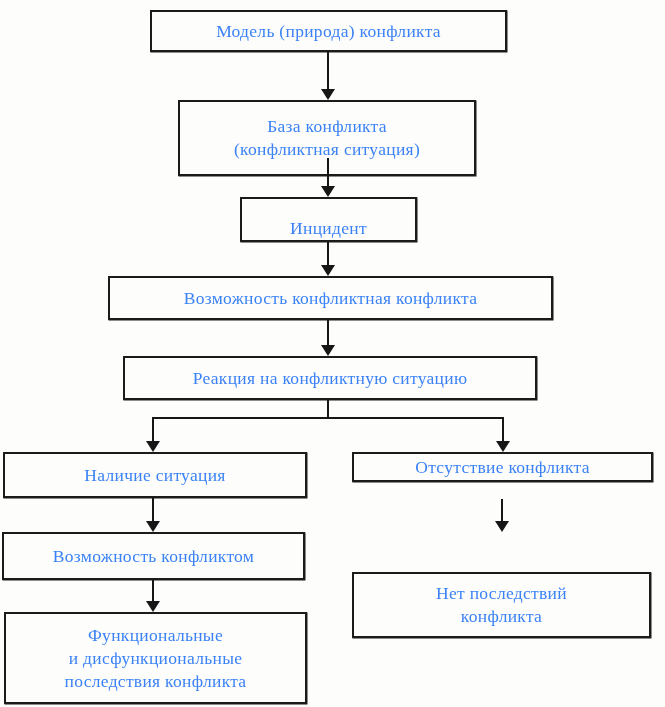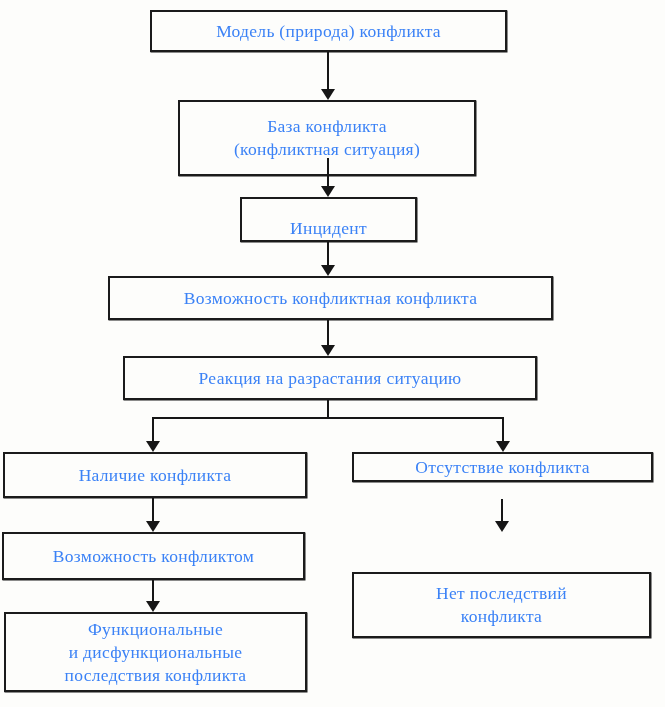--- a/index.html
+++ b/index.html
@@ -69,32 +69,32 @@
 
   <div class="node" style="left:240px; top:197px; width:177px; height:45px;align-items:flex-end;">
     <span class="node-label">Инцидент</span>
   </div>
 
   <div class="node" style="left:108px; top:276px; width:445px; height:44px;">
     <span class="node-label">Возможность конфликтная конфликта</span>
   </div>
 
   <div class="node" style="left:123px; top:356px; width:414px; height:44px;">
-    <span class="node-label">Реакция на разрастания ситуацию</span>
+    <span class="node-label">Реакция на конфликтную ситуацию</span>
   </div>
 
   <div class="node" style="left:3px; top:452px; width:304px; height:46px;">
-    <span class="node-label">Наличие конфликта</span>
+    <span class="node-label">Наличие ситуация</span>
   </div>
 
   <div class="node" style="left:2px; top:532px; width:303px; height:48px;">
     <span class="node-label">Возможность конфликтом</span>
   </div>
 
-  <div class="node" style="left:4px; top:612px; width:303px; height:80px;justify-content:center;">
+  <div class="node" style="left:4px; top:612px; width:303px; height:92px;justify-content:center;">
     <span class="node-label">Функциональные
 и дисфункциональные
 последствия конфликта</span>
   </div>
 
   <div class="node" style="left:352px; top:452px; width:301px; height:30px;">
     <span class="node-label">Отсутствие конфликта</span>
   </div>
 
   <div class="node" style="left:352px; top:532px; width:299px; height:66px;margin-top:40px;">

